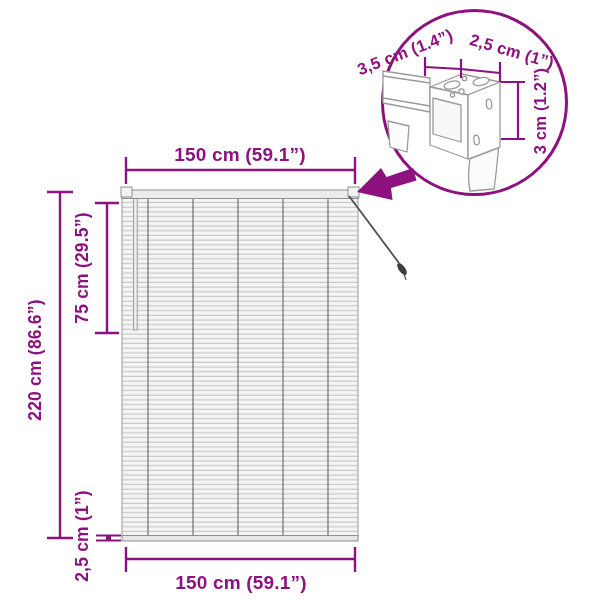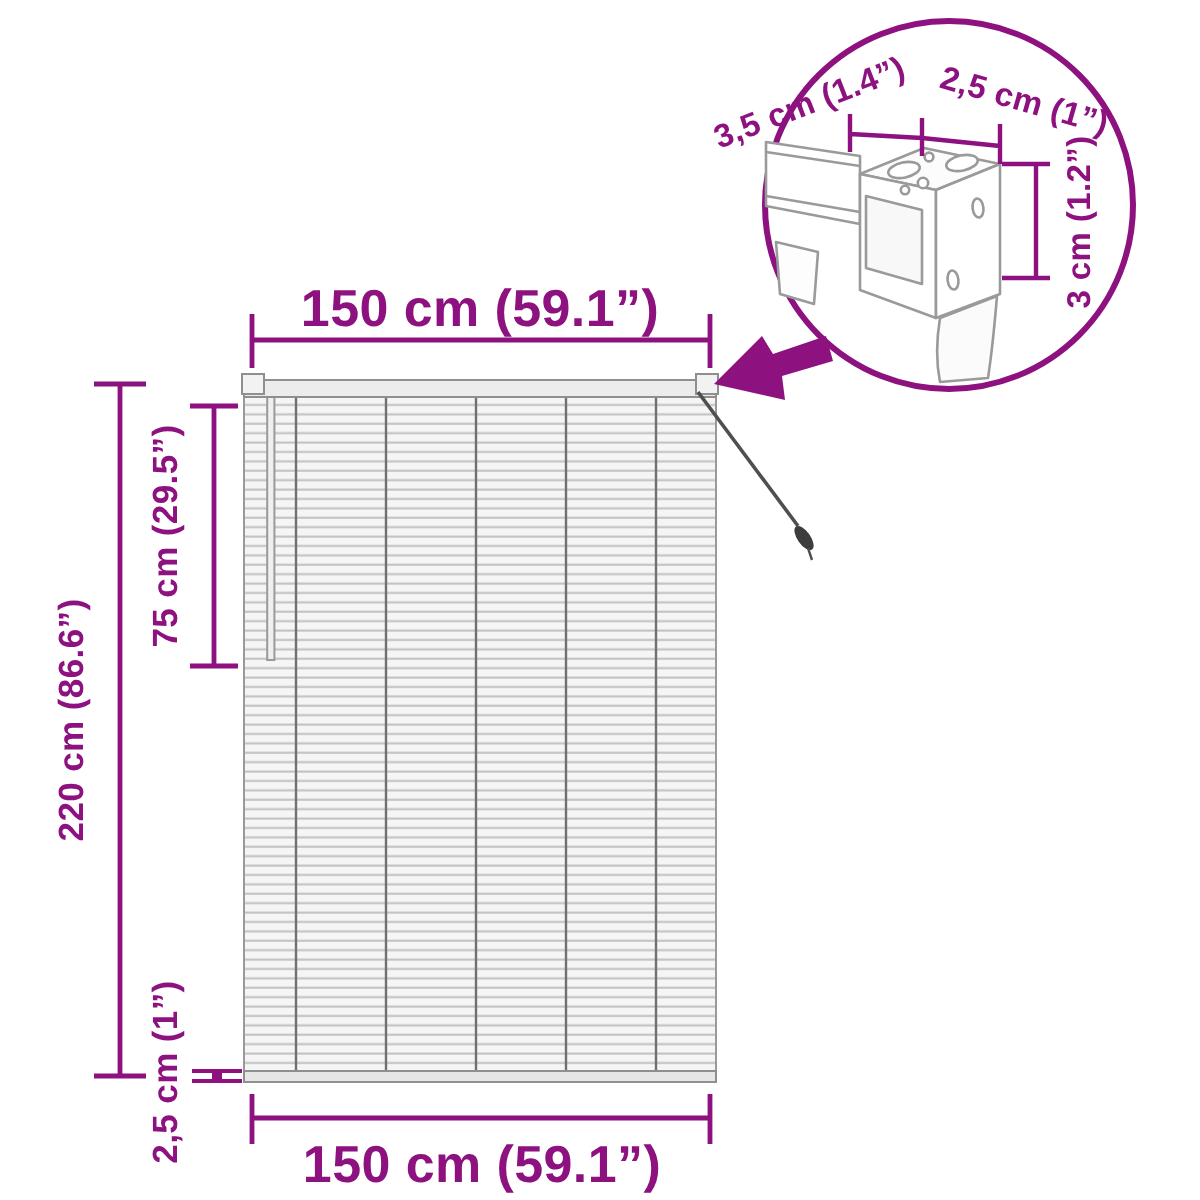--- a/index.html
+++ b/index.html
@@ -5,21 +5,21 @@
   html,body { margin:0; padding:0; background:#ffffff; }
   .stage {
     position:relative; width:600px; height:600px; background:#ffffff;
     font-family:"Liberation Sans", sans-serif; overflow:hidden;
   }
   .stage svg { position:absolute; left:0; top:0; }
   .dim-label {
     position:absolute; color:#8D117F; font-weight:bold; white-space:nowrap;
     transform:translate(-50%,-50%); line-height:1; letter-spacing:0.2px;
   }
-  .fs-big   { font-size:26px; }
+  .fs-big   { font-size:19px; }
   .fs-side  { font-size:17.5px; }
   .fs-inset { font-size:16.5px; }
   .rot-ccw90 { transform:translate(-50%,-50%) rotate(-90deg); }
   .rot-n21   { transform:translate(-50%,-50%) rotate(-21deg); }
   .rot-p16   { transform:translate(-50%,-50%) rotate(16deg); }
 </style>
 </head>
 <body>
 
 <div class="stage">

